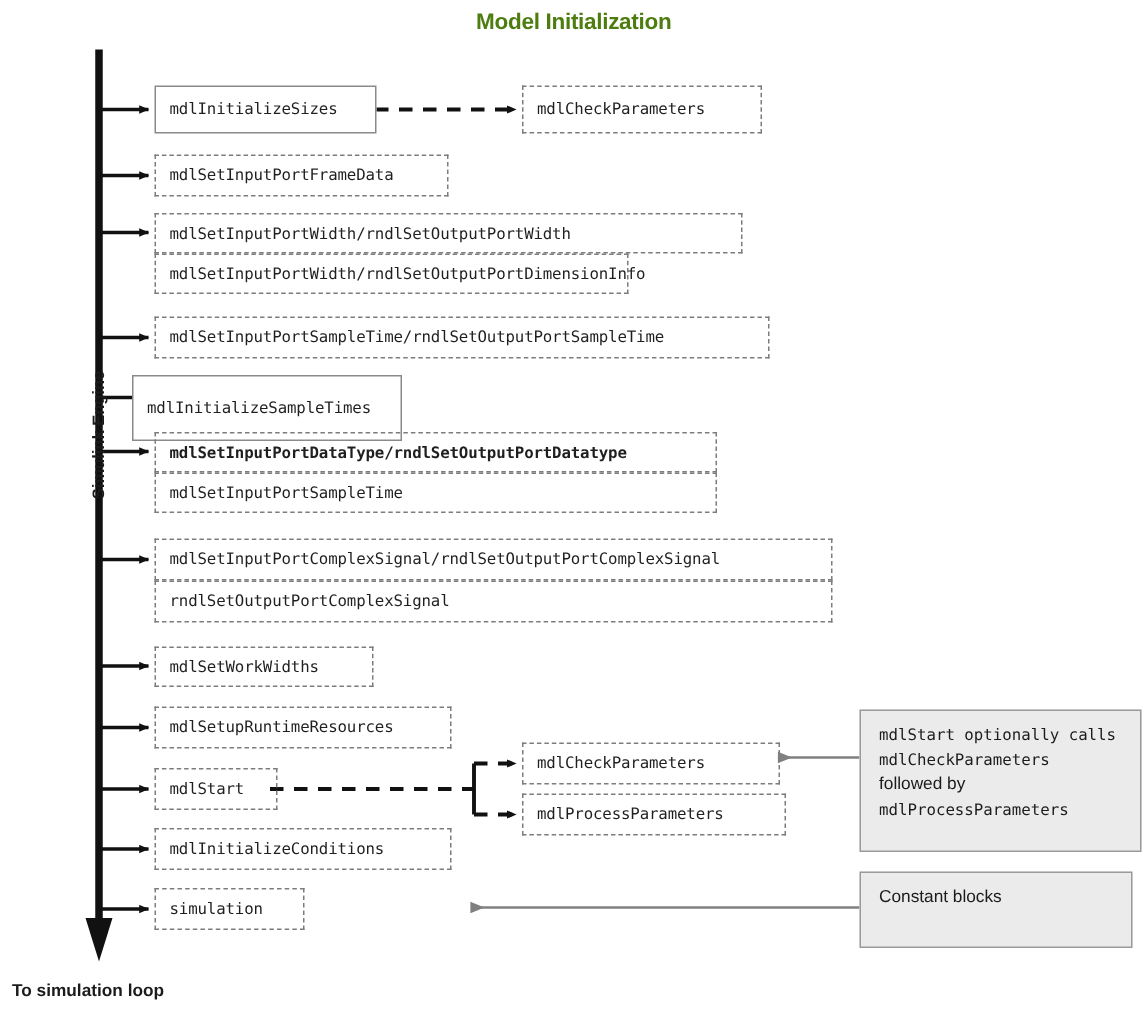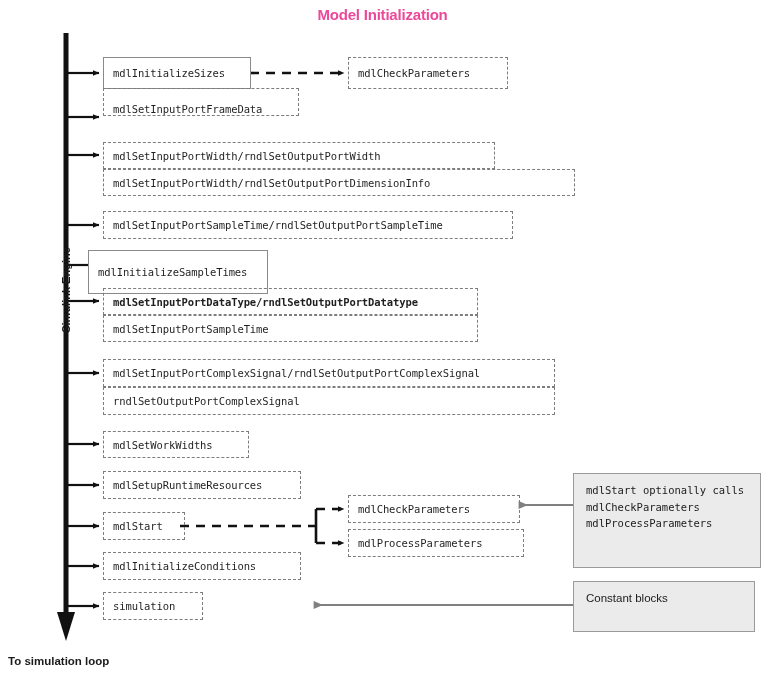--- a/index.html
+++ b/index.html
@@ -21,21 +21,21 @@
     height: 680px;
   }
   .title {
     position: absolute;
     left: 0;
     top: 6px;
     width: 765px;
     text-align: center;
     font-size: 15px;
     font-weight: bold;
-    color: #ec4899;
+    color: #4d7c0f;
     letter-spacing: -0.2px;
   }
   .engine-label {
     position: absolute;
     left: 10px;
     top: 280px;
     width: 120px;
     text-align: center;
     transform: rotate(-90deg);
     transform-origin: 60px 10px;
@@ -148,28 +148,28 @@
 <div class="footer-label">To simulation loop</div>
 
 <div class="box solid" style="left:103px; top:57px; width:148px; height:32px;">
   <span>mdlInitializeSizes</span>
 </div>
 
 <div class="box dashed" style="left:348px; top:57px; width:160px; height:32px;">
   <span>mdlCheckParameters</span>
 </div>
 
-<div class="box dashed" style="left:103px; top:88px; width:196px; height:28px;align-items:flex-end;">
+<div class="box dashed" style="left:103px; top:103px; width:196px; height:28px;">
   <span>mdlSetInputPortFrameData</span>
 </div>
 
 <div class="box dashed" style="left:103px; top:142px; width:392px; height:27px;">
   <span>mdlSetInputPortWidth/rndlSetOutputPortWidth</span>
 </div>
-<div class="box dashed" style="left:103px; top:169px; width:472px; height:27px;">
+<div class="box dashed" style="left:103px; top:169px; width:316px; height:27px;">
   <span>mdlSetInputPortWidth/rndlSetOutputPortDimensionInfo</span>
 </div>
 
 <div class="box dashed" style="left:103px; top:211px; width:410px; height:28px;">
   <span>mdlSetInputPortSampleTime/rndlSetOutputPortSampleTime</span>
 </div>
 
 <div class="box solid" style="left:88px; top:250px; width:180px; height:44px;">
   <span>mdlInitializeSampleTimes</span>
 </div>
@@ -213,18 +213,19 @@
 
 <div class="box dashed" style="left:103px; top:592px; width:100px; height:28px;">
   <span>simulation</span>
 </div>
 
 <div class="note" style="left:573px; top:473px; width:188px; height:95px;">
   <div class="note-line">
     <span class="mono">mdlStart optionally calls</span>
   </div>
   <div class="note-line mono">mdlCheckParameters</div>
+  <div class="note-line">followed by</div>
   <div class="note-line mono">mdlProcessParameters</div>
 </div>
 
 <div class="note" style="left:573px; top:581px; width:182px; height:51px;">
   <div class="note-line">Constant blocks</div>
 </div>
 
 </body></html>

